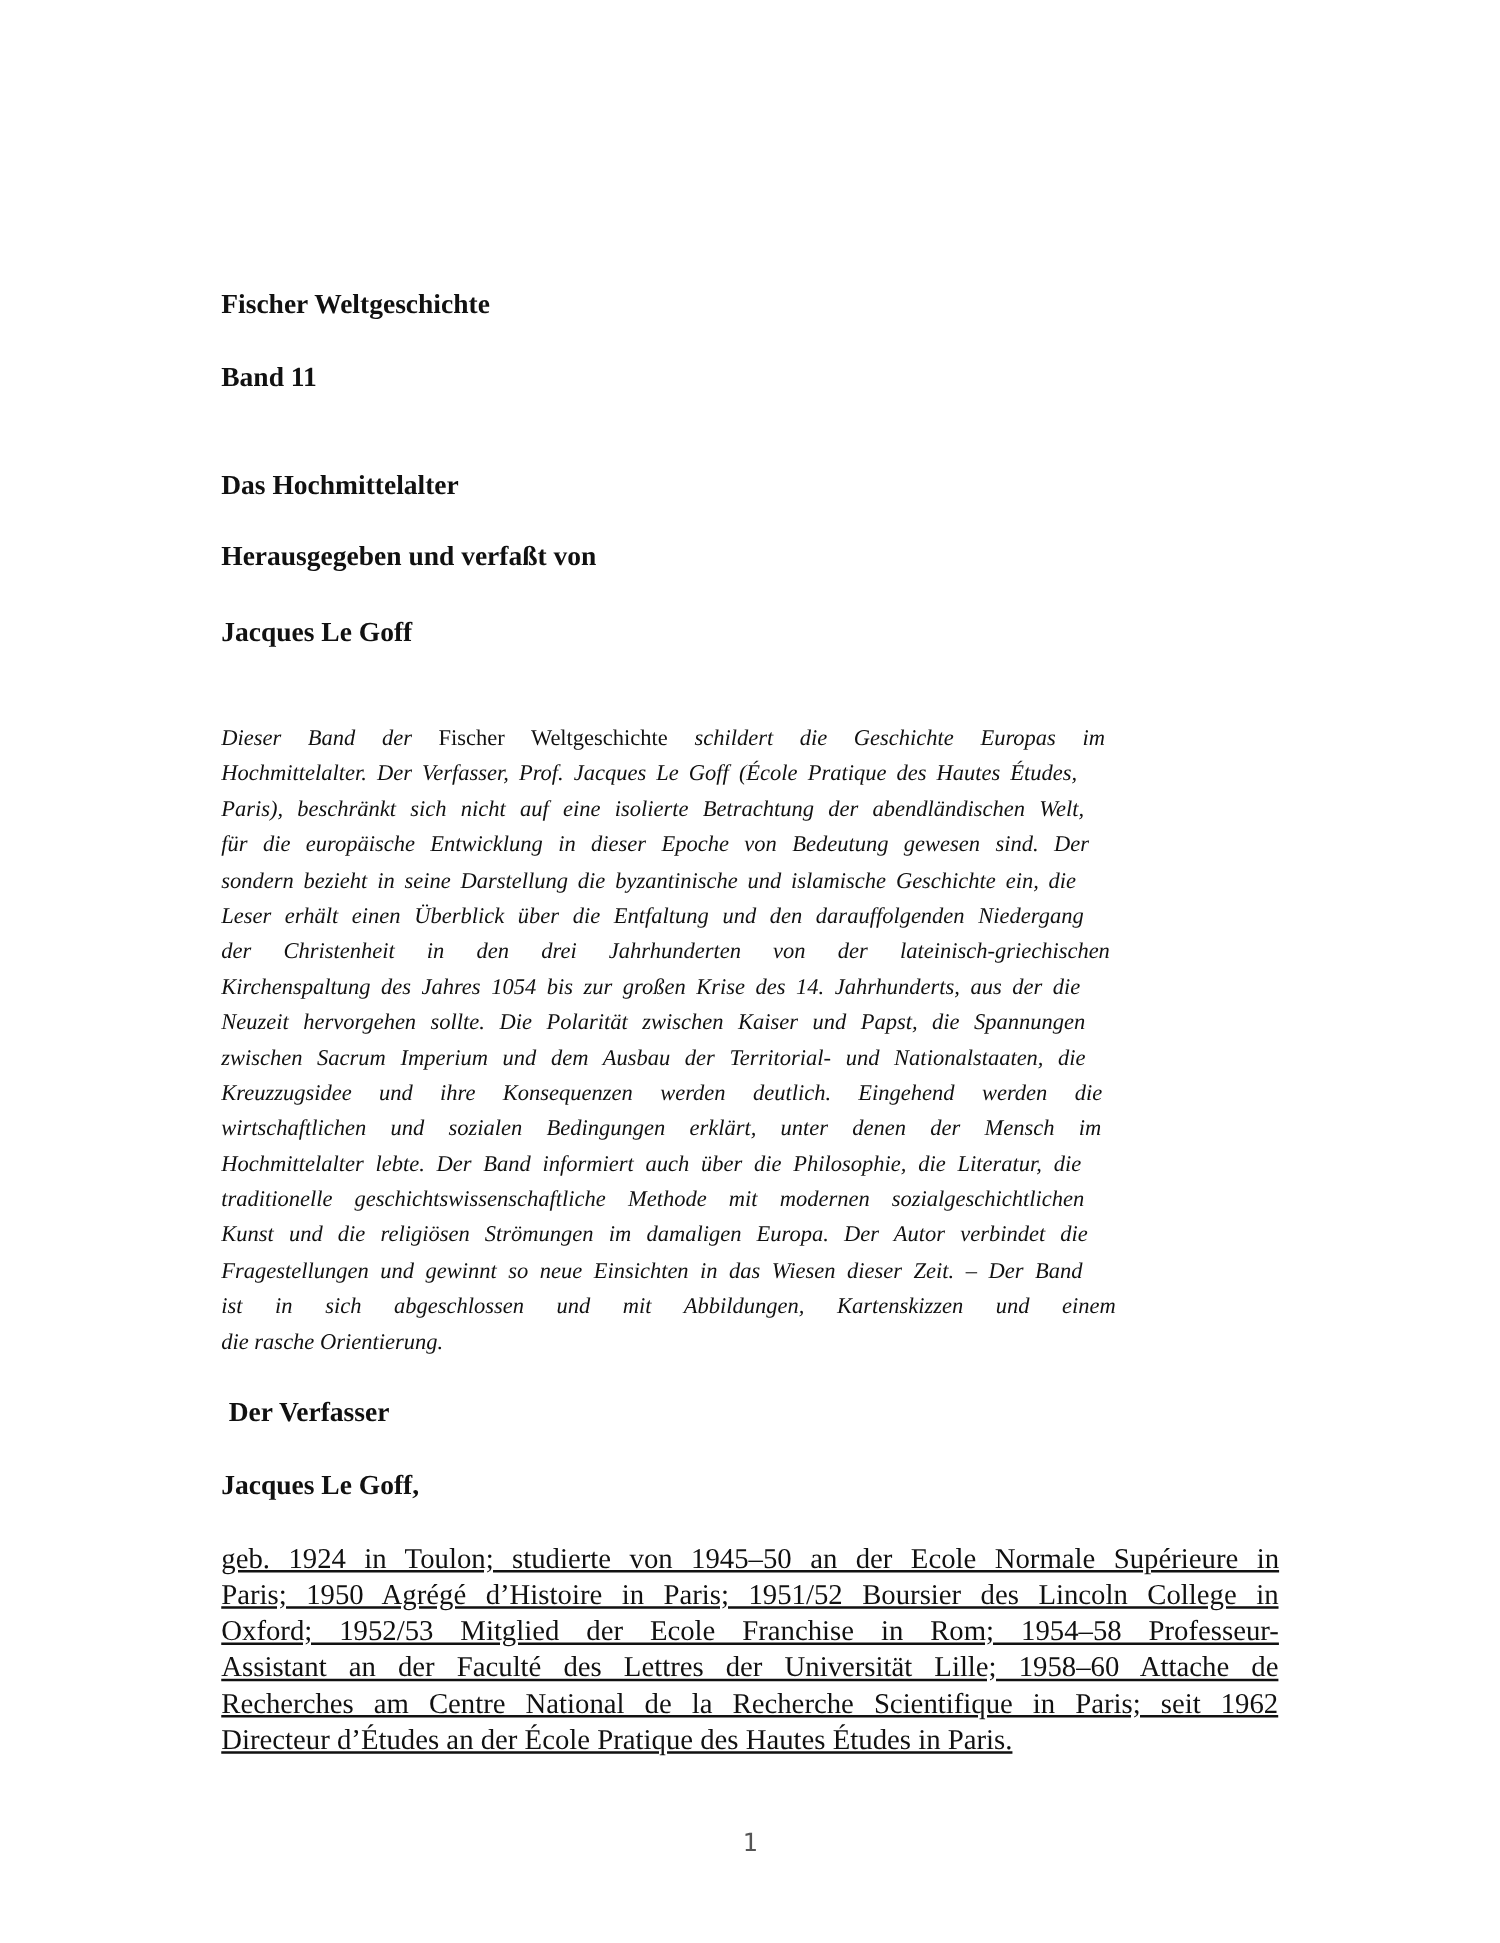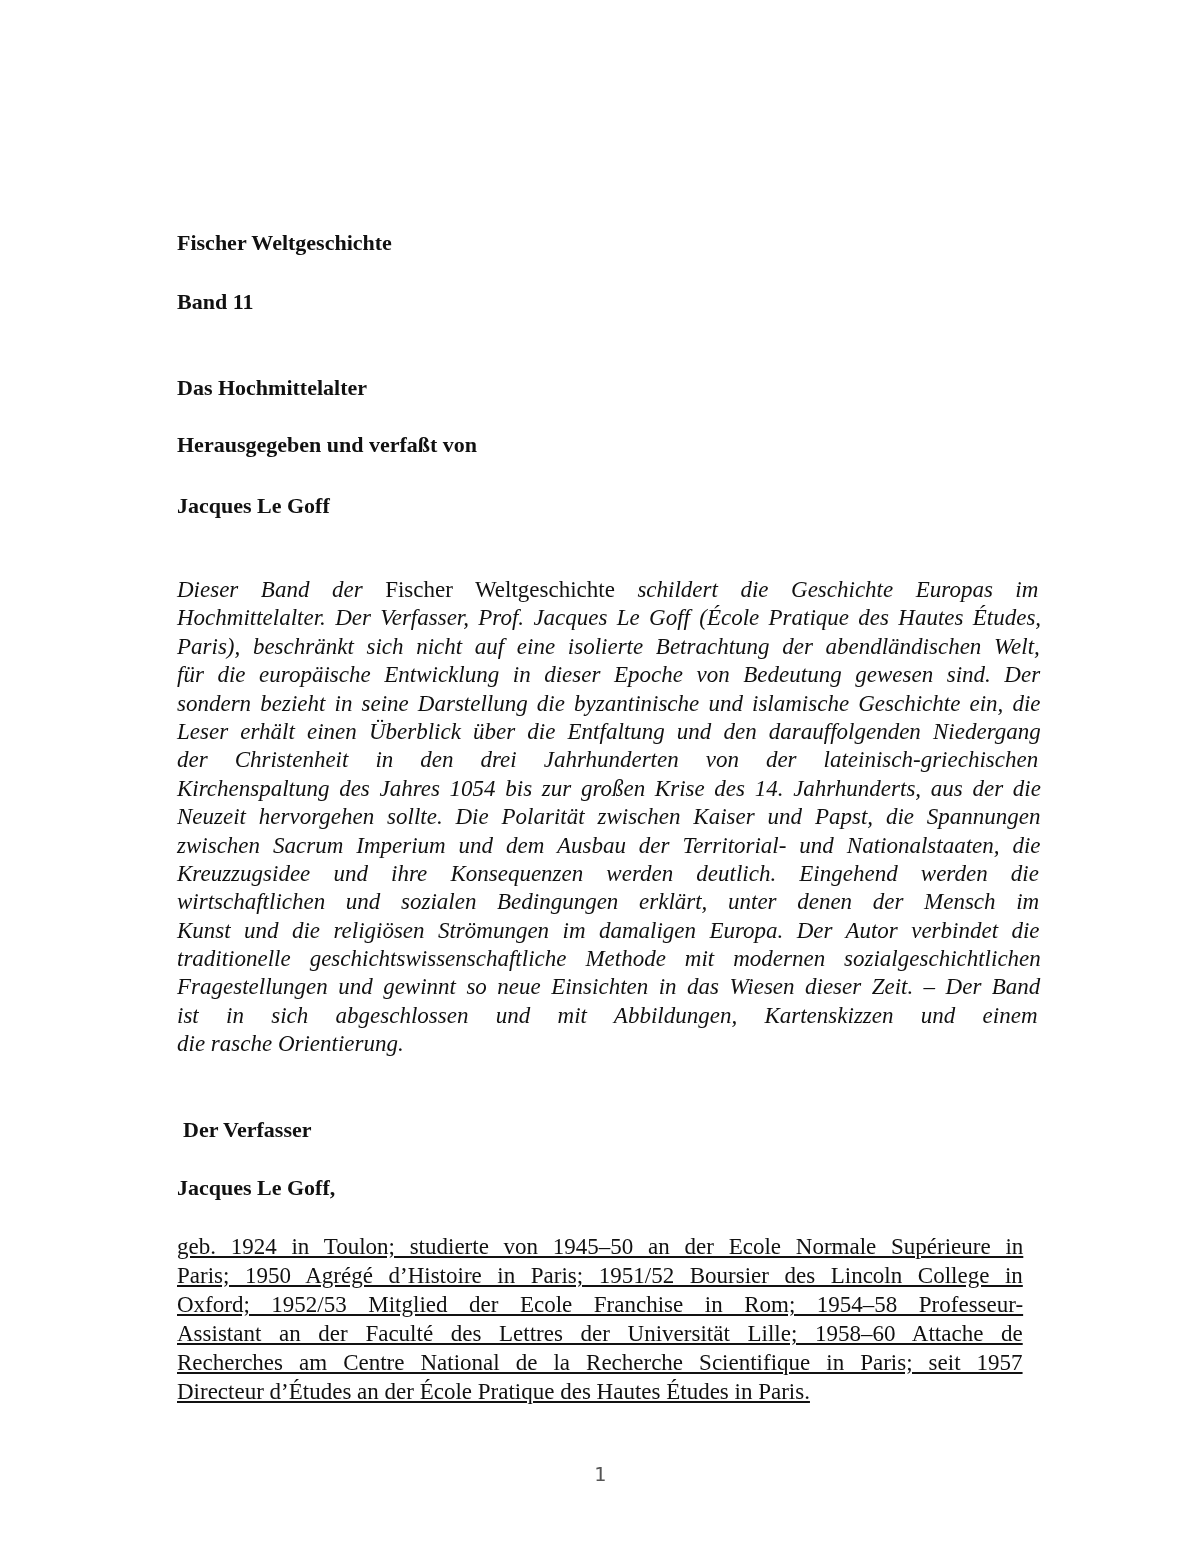--- a/index.html
+++ b/index.html
@@ -30,21 +30,21 @@
       font-size: 22px;
       line-height: 29px;
       white-space: nowrap;
     }
     .blurb {
       position: absolute;
       left: 177px;
       top: 576px;
       width: 846px;
       font-style: italic;
-      font-size: 23px;
+      font-size: 18px;
       line-height: 28.4px;
     }
     .blurb .line {
       display: block;
       text-align: justify;
       text-align-last: justify;
       white-space: nowrap;
       height: 28.4px;
       overflow: visible;
     }
@@ -101,34 +101,35 @@
     <span class="line" style="display: block; word-spacing: 6.9px; text-align-last: left;">Paris), beschränkt sich nicht auf eine isolierte Betrachtung der abendländischen Welt,</span>
     <span class="line" style="display: block; word-spacing: 7.81818px; text-align-last: left;">für die europäische Entwicklung in dieser Epoche von Bedeutung gewesen sind. Der</span>
     <span class="line" style="display: block; word-spacing: 3.36364px; text-align-last: left;">sondern bezieht in seine Darstellung die byzantinische und islamische Geschichte ein, die</span>
     <span class="line" style="display: block; word-spacing: 6.4px; text-align-last: left;">Leser erhält einen Überblick über die Entfaltung und den darauffolgenden Niedergang</span>
     <span class="line" style="display: block; word-spacing: 21.25px; text-align-last: left;">der Christenheit in den drei Jahrhunderten von der lateinisch-griechischen</span>
     <span class="line" style="display: block; word-spacing: 3.92308px; text-align-last: left;">Kirchenspaltung des Jahres 1054 bis zur großen Krise des 14. Jahrhunderts, aus der die</span>
     <span class="line" style="display: block; word-spacing: 7.1px; text-align-last: left;">Neuzeit hervorgehen sollte. Die Polarität zwischen Kaiser und Papst, die Spannungen</span>
     <span class="line" style="display: block; word-spacing: 7.2px; text-align-last: left;">zwischen Sacrum Imperium und dem Ausbau der Territorial- und Nationalstaaten, die</span>
     <span class="line" style="display: block; word-spacing: 17.375px; text-align-last: left;">Kreuzzugsidee und ihre Konsequenzen werden deutlich. Eingehend werden die</span>
     <span class="line" style="display: block; word-spacing: 14.8889px; text-align-last: left;">wirtschaftlichen und sozialen Bedingungen erklärt, unter denen der Mensch im</span>
+    <span class="line" style="display: block; word-spacing: 4.90909px; text-align-last: left;">Hochmittelalter lebte. Der Band informiert auch über die Philosophie, die Literatur, die</span>
+    <span class="line" style="display: block; word-spacing: 13.2px; text-align-last: left;">traditionelle geschichtswissenschaftliche Methode mit modernen sozialgeschichtlichen</span>
     <span class="line" style="display: block; word-spacing: 7.63636px; text-align-last: left;">Kunst und die religiösen Strömungen im damaligen Europa. Der Autor verbindet die</span>
-    <span class="line" style="display: block; word-spacing: 13.2px; text-align-last: left;">traditionelle geschichtswissenschaftliche Methode mit modernen sozialgeschichtlichen</span>
     <span class="line" style="display: block; word-spacing: 4.69231px; text-align-last: left;">Fragestellungen und gewinnt so neue Einsichten in das Wiesen dieser Zeit. – Der Band</span>
     <span class="line" style="display: block; word-spacing: 21.5556px; text-align-last: left;">ist in sich abgeschlossen und mit Abbildungen, Kartenskizzen und einem</span>
     <span class="line last">die rasche Orientierung.</span>
   </div>
 
   <div class="head" style="top:1115px; left:183px;">Der Verfasser</div>
   <div class="head" style="top:1173px;">Jacques Le Goff,</div>
 
   <div class="bio">
     <span class="line" style="display: block; word-spacing: 9px; text-align-last: left;">geb. 1924 in Toulon; studierte von 1945–50 an der Ecole Normale Supérieure in</span>
     <span class="line" style="display: block; word-spacing: 9.81818px; text-align-last: left;">Paris; 1950 Agrégé d’Histoire in Paris; 1951/52 Boursier des Lincoln College in</span>
     <span class="line" style="display: block; word-spacing: 15.7778px; text-align-last: left;">Oxford; 1952/53 Mitglied der Ecole Franchise in Rom; 1954–58 Professeur-</span>
     <span class="line" style="display: block; word-spacing: 11.9091px; text-align-last: left;">Assistant an der Faculté des Lettres der Universität Lille; 1958–60 Attache de</span>
-    <span class="line" style="display: block; word-spacing: 10.2727px; text-align-last: left;">Recherches am Centre National de la Recherche Scientifique in Paris; seit 1957</span>
+    <span class="line" style="display: block; word-spacing: 10.2727px; text-align-last: left;">Recherches am Centre National de la Recherche Scientifique in Paris; seit 1962</span>
     <span class="line last">Directeur d’Études an der École Pratique des Hautes Études in Paris.</span>
   </div>
 
   <div class="page-number">1</div>
 
 </div>
 
 </body></html>

